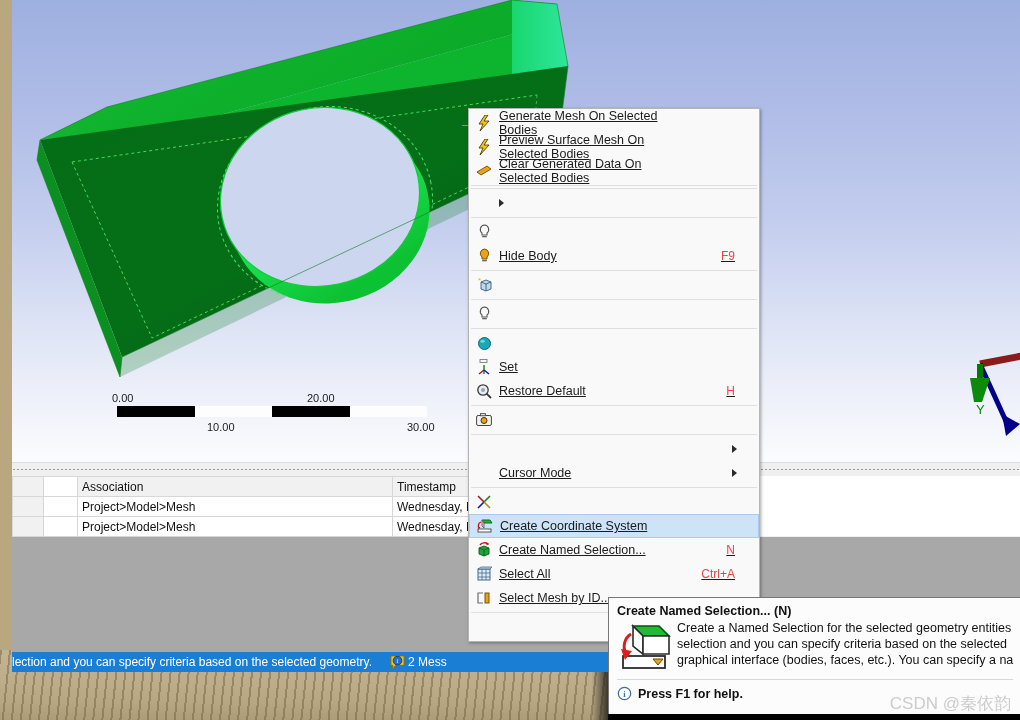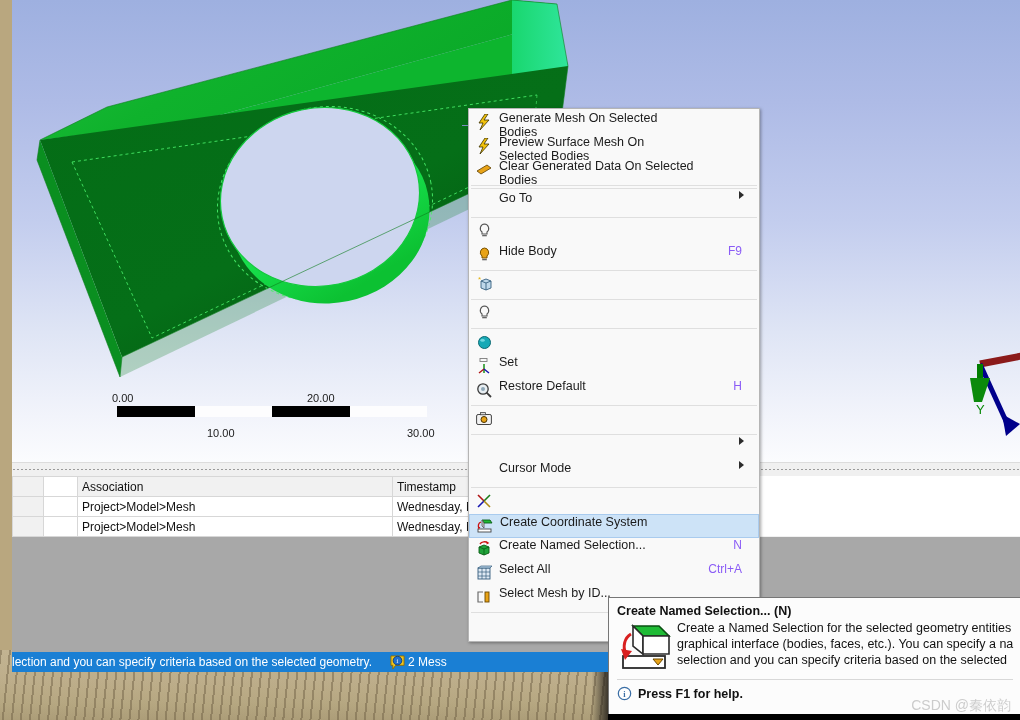--- a/index.html
+++ b/index.html
@@ -58,21 +58,21 @@
   
   #ruler { position: absolute; left: 105px; top: 392px; width: 310px; }
   #ruler .lbl-row { position: relative; height: 14px; }
   #ruler .lbl {
     position: absolute; font-size: 11px; color: #1a1a1a; white-space: nowrap;
   }
   #ruler .bar { position: relative; height: 11px; width: 310px; display: flex; border: 0; }
   #ruler .bar .seg { height: 11px; flex: 1 1 0; }
   #ruler .bar .seg.dark { background: #000; }
   #ruler .bar .seg.light { background: #fdfdfe; }
-  #ruler .lbl-row.bot { height: 16px; margin-top: 10px; }
+  #ruler .lbl-row.bot { height: 16px; margin-top: 4px; }
 
   
   #triad { position: absolute; left: 950px; top: 332px; width: 70px; height: 110px; }
 
   
   #splitter {
     position: absolute; left: 0; top: 462px; width: 1020px; height: 14px;
     background: #f0f0f0;
     border-top: 1px solid #dcdcdc;
   }
@@ -121,30 +121,31 @@
   #context-menu {
     position: absolute; left: 468px; top: 108px; width: 290px;
     background: #f9f9f9;
     border: 1px solid #b5b5b5;
     box-shadow: 1px 1px 3px rgba(0,0,0,.35);
     font-size: 12.5px; color: #1b1b1b;
     padding: 2px 0 2px 0;
     z-index: 30;
   }
   #context-menu .item {
-    position: relative; height: 24px; display: flex; align-items: flex-start;
-    padding: 0 9px 0 0;
+    position: relative; height: 24px; display: flex; align-items: center;
+    padding: 0 16px 0 0;
+    text-decoration: underline;
   }
   #context-menu .item.sel { background: #cde3f7; border: 1px solid #a9cbee; height: 22px; }
   #context-menu .ico {
     width: 30px; min-width: 30px; height: 22px;
     display: flex; align-items: center; justify-content: center;
   }
   #context-menu .label { flex: 1 1 auto; }
-  #context-menu .accel { color: #8b5cf6; font-size: 12px; padding-right: 8px; margin-left: 48px; }
+  #context-menu .accel { color: #ef4444; font-size: 12px; padding-right: 8px; margin-left: 48px; }
   #context-menu .arrow {
     width: 0; height: 0; margin-right: 6px;
     border-left: 5px solid #2b2b2b;
     border-top: 4px solid transparent;
     border-bottom: 4px solid transparent;
   }
   #context-menu .sep { height: 1px; background: #dfdfdf; margin: 2px 2px 2px 2px; }
 
   
   #tooltip {
@@ -157,21 +158,21 @@
   #tooltip .tip-body { display: flex; padding: 0 4px 0 8px; }
   #tooltip .tip-icon { width: 56px; min-width: 56px; height: 52px; position: relative; }
   #tooltip .tip-text { padding-left: 4px; line-height: 16px; }
   #tooltip .tip-rule { height: 1px; background: #d8d8d8; margin: 7px 8px 0 8px; }
   #tooltip .tip-foot {
     display: flex; align-items: center; gap: 6px;
     padding: 6px 8px 0 8px; font-weight: bold;
   }
   #tooltip .watermark {
     position: absolute; right: 10px; bottom: 6px;
-    color: #cccccc; font-size: 14px; font-weight: normal;
+    color: #cccccc; font-size: 17px; font-weight: normal;
   }
   #tooltip-strip {
     position: absolute; left: 608px; top: 714px; width: 412px; height: 6px;
     background: #000; z-index: 41;
   }
 </style>
 </head>
 <body>
 
 <div id="root">
@@ -346,21 +347,20 @@
       <span class="accel"></span>
     </div>
 
     <div class="sep"></div>
 
 
     <div class="sep"></div>
 
     <div class="item">
       <span class="ico"></span>
-      <span class="label">Go To</span>
       <span class="arrow"></span>
     </div>
 
     <div class="sep"></div>
 
     <div class="item">
       <span class="ico">
         <svg width="13" height="16" viewBox="0 0 13 16">
             <path d="M6.5,1 A4.5,4.5 0 0 1 9,9 L9,11 L4,11 L4,9 A4.5,4.5 0 0 1 6.5,1 Z" fill="none" stroke="#555" stroke-width="1.1"></path>
             <rect x="4.2" y="12" width="4.6" height="1.3" fill="#666"></rect>
@@ -565,22 +565,22 @@
           <polygon points="16,6 26,16 26,34 16,26" fill="#ffffff" stroke="#2b2b2b" stroke-width="1.6"></polygon>
           <polygon points="26,16 52,16 52,34 26,34" fill="#ffffff" stroke="#2b2b2b" stroke-width="1.6"></polygon>
           <rect x="6" y="36" width="42" height="12" fill="#ffffff" stroke="#2b2b2b" stroke-width="1.8"></rect>
           <polygon points="36,39 46,39 41,45" fill="#e8a317" stroke="#6b4800" stroke-width="1"></polygon>
           <path d="M14,14 A12,14 0 0 0 9,34" fill="none" stroke="#d81f1f" stroke-width="3"></path>
           <polygon points="4,29 15,31 8,40" fill="#d81f1f"></polygon>
         </svg>
       </div>
       <div class="tip-text">
         <div>Create a Named Selection for the selected geometry entities</div>
+        <div>selection and you can specify criteria based on the selected</div>
         <div>graphical interface (bodies, faces, etc.). You can specify a na</div>
-        <div>selection and you can specify criteria based on the selected</div>
       </div>
     </div>
     <div class="tip-rule"></div>
     <div class="tip-foot">
       <svg width="15" height="15" viewBox="0 0 16 16">
         <circle cx="8" cy="8" r="6.6" fill="#fff" stroke="#3a6ea5" stroke-width="1.3"></circle>
         <text x="8" y="11.5" font-size="9" fill="#3a6ea5" text-anchor="middle" font-family="Liberation Serif, serif">i</text>
       </svg>
       <span>Press F1 for help.</span>
       <span class="watermark">CSDN @秦依韵</span>

